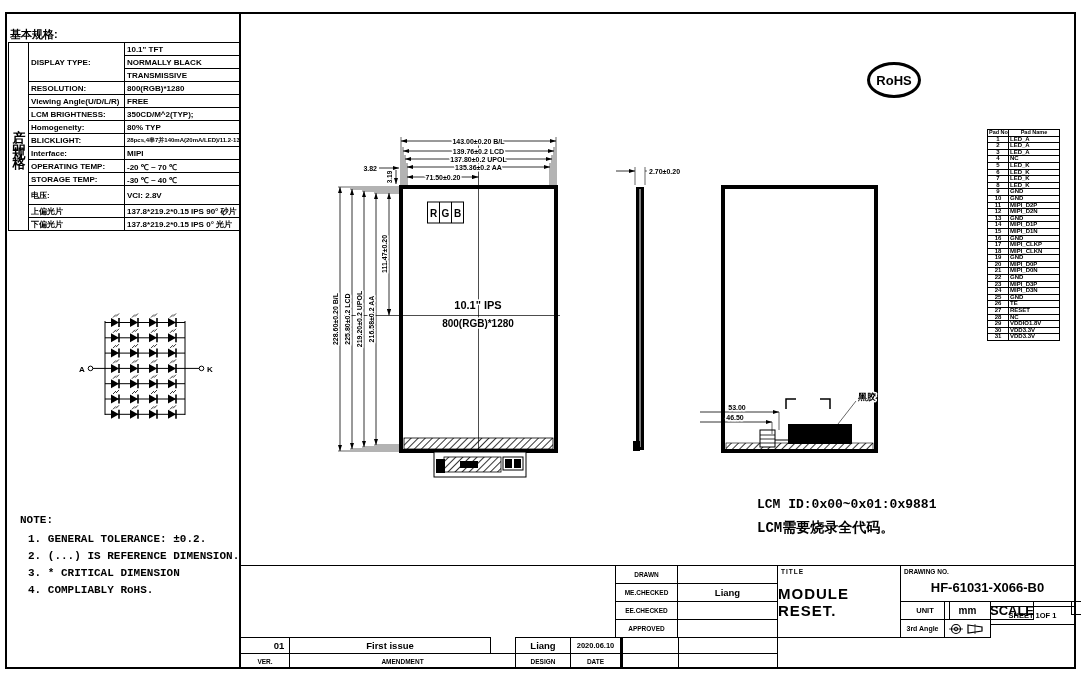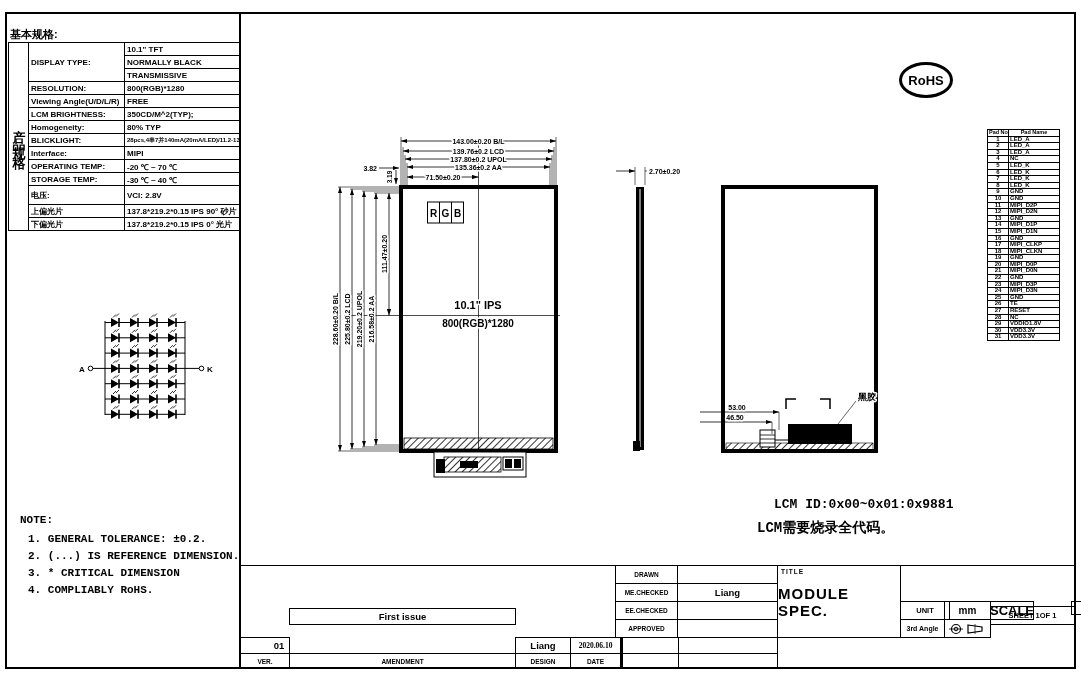--- a/index.html
+++ b/index.html
@@ -18,24 +18,24 @@
   #spec-table td.v-small{font-size:6px;}
   
   #pad-table{position:absolute;left:987px;top:129px;border-collapse:collapse;table-layout:fixed;width:72px;background:#fff;}
   #pad-table th,#pad-table td{border:1px solid #000;font:bold 6px "Liberation Sans",sans-serif;padding:0 1px;height:5.6px;line-height:5.6px;white-space:nowrap;overflow:hidden;}
   #pad-table th{font-size:5.5px;text-align:center;}
   #pad-table td.pno{text-align:center;width:21px;}
   #pad-table td.pname{text-align:left;}
   
   .note{font:bold 11px "Liberation Mono","DejaVu Sans Mono",monospace;white-space:pre;padding-left:8px;}
   
-  .lcm{font:bold 13px "Liberation Mono","DejaVu Sans Mono",monospace;margin-left:17px;}
+  .lcm{font:bold 13px "Liberation Mono","DejaVu Sans Mono",monospace;}
   .lcm2{font:bold 14px "Liberation Mono","DejaVu Sans Mono",monospace;}
   
-  #rohs{left:899px;top:62px;width:54px;height:36px;border:3px solid #000;border-radius:50%;
+  #rohs{left:867px;top:62px;width:54px;height:36px;border:3px solid #000;border-radius:50%;
         display:flex;align-items:center;justify-content:center;font:bold 13px "Liberation Sans",sans-serif;box-sizing:border-box;}
   
   .tb{position:absolute;border:1px solid #000;box-sizing:border-box;display:flex;align-items:center;justify-content:center;
       font:bold 6.5px "Liberation Sans",sans-serif;background:transparent;overflow:hidden;}
   .tb.big{font:bold 15px "Liberation Sans",sans-serif;letter-spacing:1px;}
   .tb.val{font:bold 9.5px "Liberation Sans",sans-serif;}
   .hline{position:absolute;border-top:1px solid #000;height:0;}
   .corner-label{position:absolute;top:2px;left:3px;font:bold 6.5px "Liberation Sans",sans-serif;}
   #hifay-logo{font:bold 23px "Liberation Sans",sans-serif;letter-spacing:1px;transform:scaleX(1.05);transform-origin:left;}
   
@@ -452,44 +452,48 @@
   <div class="tb val" style="left:677px;top:565px;width:101px;height:19px;"></div>
   <div class="tb" style="left:615px;top:583px;width:63px;height:19px;">ME.CHECKED</div>
   <div class="tb val" style="left:677px;top:583px;width:101px;height:19px;">Liang</div>
   <div class="tb" style="left:615px;top:601px;width:63px;height:19px;">EE.CHECKED</div>
   <div class="tb val" style="left:677px;top:601px;width:101px;height:19px;"></div>
   <div class="tb" style="left:615px;top:619px;width:63px;height:19px;">APPROVED</div>
   <div class="tb val" style="left:677px;top:619px;width:101px;height:19px;"></div>
 
   <div class="tb big" style="left:777px;top:565px;width:124px;height:73px;">
     <span class="corner-label">TITLE</span>
-    <span>MODULE SPEC.</span>
+    <span>MODULE RESET.</span>
   </div>
 
+  <div class="tb" style="left:900px;top:565px;width:175px;height:37px;font:bold 13px 'Liberation Sans',sans-serif;">
+    <span class="corner-label">DRAWING NO.</span>
+    <span style="margin-top:8px;">HF-61031-X066-B0</span>
+  </div>
   <div class="tb" style="left:900px;top:601px;width:50px;height:19px;font-size:7.5px;">UNIT</div>
   <div class="tb" style="left:944px;top:601px;width:47px;height:19px;font-size:10px;">mm</div>
   <div class="tb" style="left:990px;top:601px;width:44px;height:19px;font-size:13px;">SCALE</div>
   <div class="tb" style="left:1033px;top:601px;width:42px;height:14px;font-size:7.5px;margin-left:38px;">FIT</div>
   <div class="tb" style="left:900px;top:619px;width:45px;height:19px;font-size:7px;">3rd Angle</div>
   <div class="tb" style="left:944px;top:619px;width:47px;height:19px;">
     <svg width="40" height="14" viewBox="0 0 40 14">
       <circle cx="8" cy="7" r="4.5" fill="none" stroke="#000" stroke-width="1.2"></circle>
       <circle cx="8" cy="7" r="1.8" fill="none" stroke="#000" stroke-width="1"></circle>
       <line x1="1" y1="7" x2="15" y2="7" stroke="#000" stroke-width="0.8"></line>
       <path d="M20,3 L34,5 L34,9 L20,11 z" fill="none" stroke="#000" stroke-width="1.2"></path>
       <line x1="27" y1="2" x2="27" y2="12" stroke="#000" stroke-width="0.7"></line>
     </svg>
   </div>
   <div class="tb" style="left:990px;top:606px;width:85px;height:19px;font-size:7.5px;">SHEET 1OF 1</div>
 
 
   <div class="tb val" style="left:240px;top:637px;width:50px;height:17px;padding-left:28px;">01</div>
-  <div class="tb val" style="left:289px;top:608px;width:227px;height:17px;">First issue</div>
+  <div class="tb val" style="left:289px;top:637px;width:202px;height:17px;">First issue</div>
   <div class="tb val" style="left:515px;top:637px;width:56px;height:17px;">Liang</div>
-  <div class="tb" style="left:570px;top:637px;width:51px;height:17px;font-size:7.5px;font-family:Liberation Serif, serif;">2020.06.10</div>
+  <div class="tb" style="left:570px;top:637px;width:51px;height:17px;font-size:7.5px;">2020.06.10</div>
   <div class="tb" style="left:240px;top:653px;width:50px;height:16px;">VER.</div>
   <div class="tb" style="left:289px;top:653px;width:227px;height:16px;">AMENDMENT</div>
   <div class="tb" style="left:515px;top:653px;width:56px;height:16px;">DESIGN</div>
   <div class="tb" style="left:570px;top:653px;width:51px;height:16px;">DATE</div>
   <div class="abs" style="left:620px;top:637px;width:3px;height:32px;background:#000;"></div>
   <div class="tb" style="left:622px;top:637px;width:57px;height:17px;"></div>
   <div class="tb" style="left:622px;top:653px;width:57px;height:16px;"></div>
   <div class="tb" style="left:678px;top:637px;width:100px;height:17px;"></div>
   <div class="tb" style="left:678px;top:653px;width:100px;height:16px;"></div>
 

